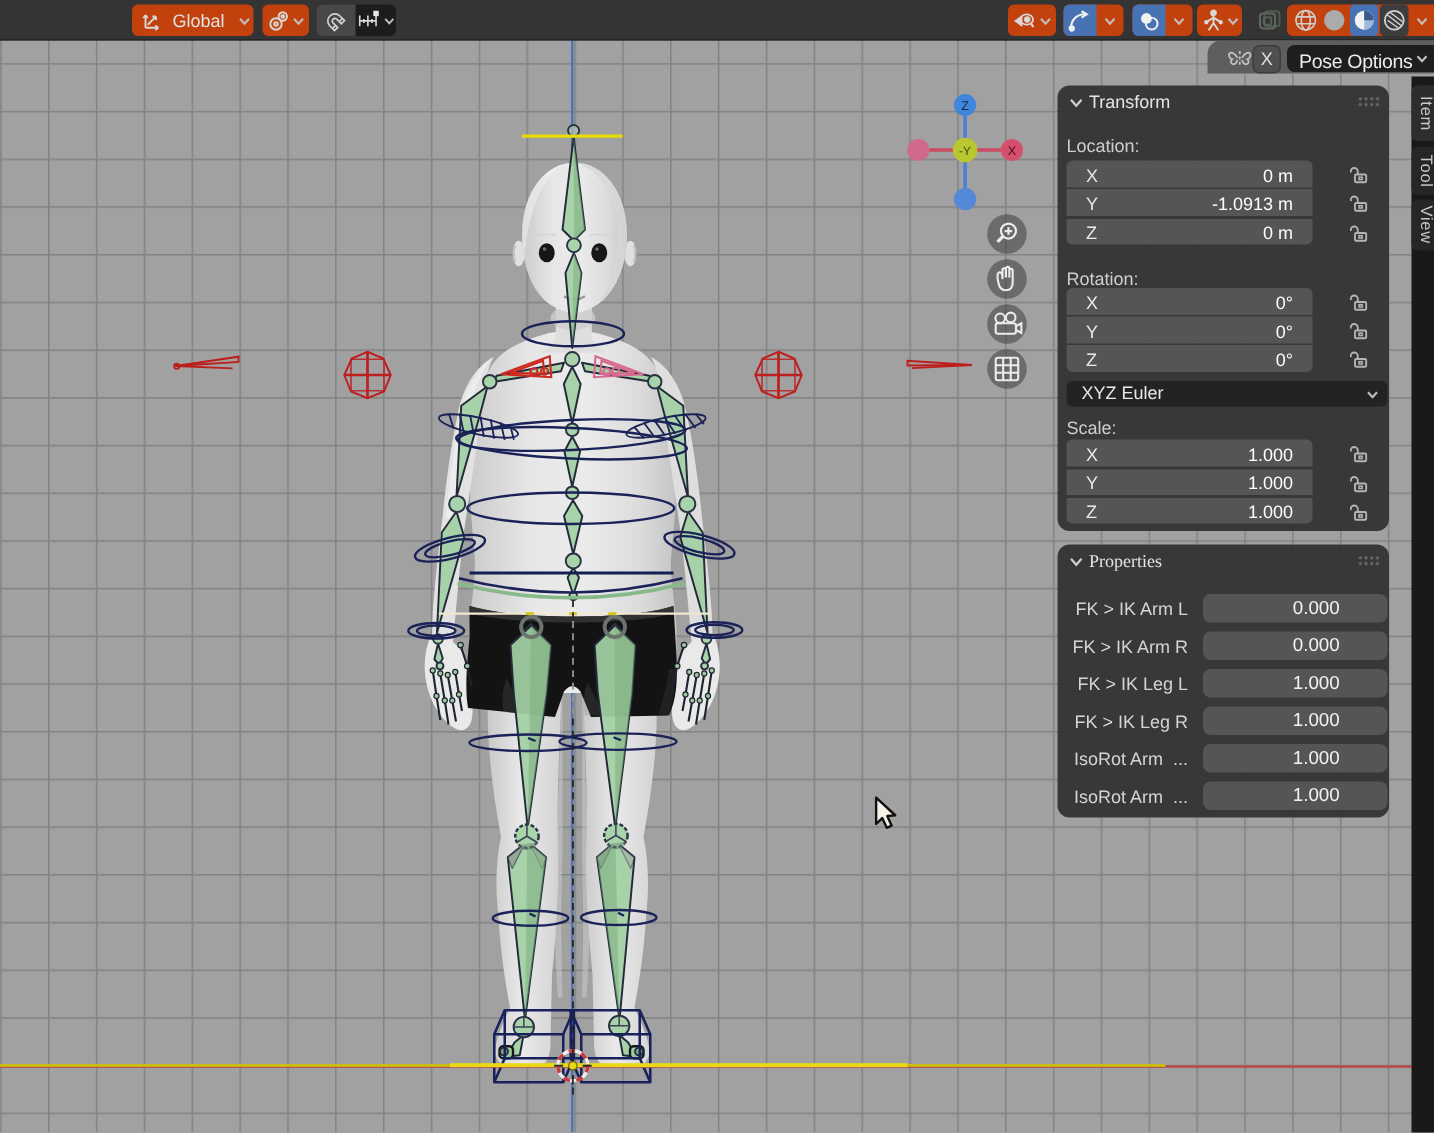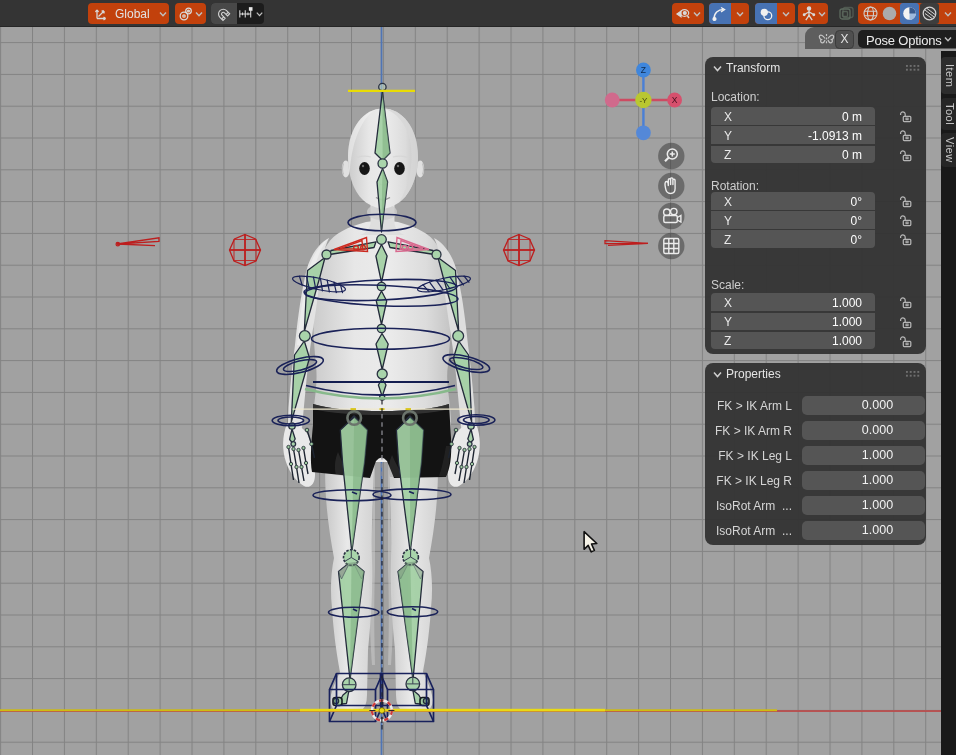--- a/index.html
+++ b/index.html
@@ -621,20 +621,26 @@
           <path d="M7.2,7 L7.2,5.4 C7.2,2.1 2.3,2.3 2.6,5.3 L2.7,6"></path>
         </g>
       </svg>
 <svg class="lock" style="top:175.4px" viewBox="0 0 14 14">
         <g stroke="#b5b5b5" stroke-width="1.25" fill="none">
           <rect x="5.3" y="7.3" width="7.5" height="5.2" rx="0.9"></rect>
           <rect x="8" y="9.1" width="2.1" height="1.6" stroke-width="1"></rect>
           <path d="M7.2,7 L7.2,5.4 C7.2,2.1 2.3,2.3 2.6,5.3 L2.7,6"></path>
         </g>
       </svg>
+<div style="position:absolute;left:6px;top:196.5px;width:214px;height:17.5px;background:#232323;border-radius:4px;color:#e9e9e9;font-size:12px;">
+<span style="margin-left:10px;position:relative;top:1.5px">XYZ Euler</span>
+<svg class="chev" style="position:absolute;right:5px;top:4px" viewBox="0 0 10 10">
+          <path d="M2,3.5 L5,6.8 L8,3.5" stroke="#c0c0c0" stroke-width="1.4" fill="none"></path>
+        </svg>
+</div>
 <div class="slab" style="top:221px;">Scale:</div>
 <div class="srow" style="top:236.4px;border-radius:4px 4px 0 0;">
         <span class="ax">X</span>
         <span class="val">1.000</span>
       </div>
 <div class="srow" style="top:255.6px;">
         <span class="ax">Y</span>
         <span class="val">1.000</span>
       </div>
 <div class="srow" style="top:274.9px;border-radius:0 0 4px 4px;">
@@ -660,21 +666,21 @@
           <rect x="5.3" y="7.3" width="7.5" height="5.2" rx="0.9"></rect>
           <rect x="8" y="9.1" width="2.1" height="1.6" stroke-width="1"></rect>
           <path d="M7.2,7 L7.2,5.4 C7.2,2.1 2.3,2.3 2.6,5.3 L2.7,6"></path>
         </g>
       </svg>
 </div>
 <div id="panel2" class="panel" style="top:363px;height:182px;">
 <svg width="11" height="11" viewBox="0 0 11 11" style="position:absolute;left:7px;top:6px">
         <path d="M2,3.5 L5.5,7.5 L9,3.5" stroke="#cfcfcf" stroke-width="1.5" fill="none"></path>
       </svg>
-<div class="phead" style="left:21px;">Properties</div>
+<div class="phead" style="left:21px;font-family:Liberation Serif, serif;">Properties</div>
 <div class="grip"></div>
 <div class="prow-l" style="top:36px;">FK &gt; IK Arm L</div>
 <div class="prow-v" style="top:33px;">0.000</div>
 <div class="prow-l" style="top:61px;">FK &gt; IK Arm R</div>
 <div class="prow-v" style="top:58px;">0.000</div>
 <div class="prow-l" style="top:86px;">FK &gt; IK Leg L</div>
 <div class="prow-v" style="top:83px;">1.000</div>
 <div class="prow-l" style="top:111px;">FK &gt; IK Leg R</div>
 <div class="prow-v" style="top:108px;">1.000</div>
 <div class="prow-l" style="top:136px;">IsoRot Arm&nbsp;&nbsp;...</div>

